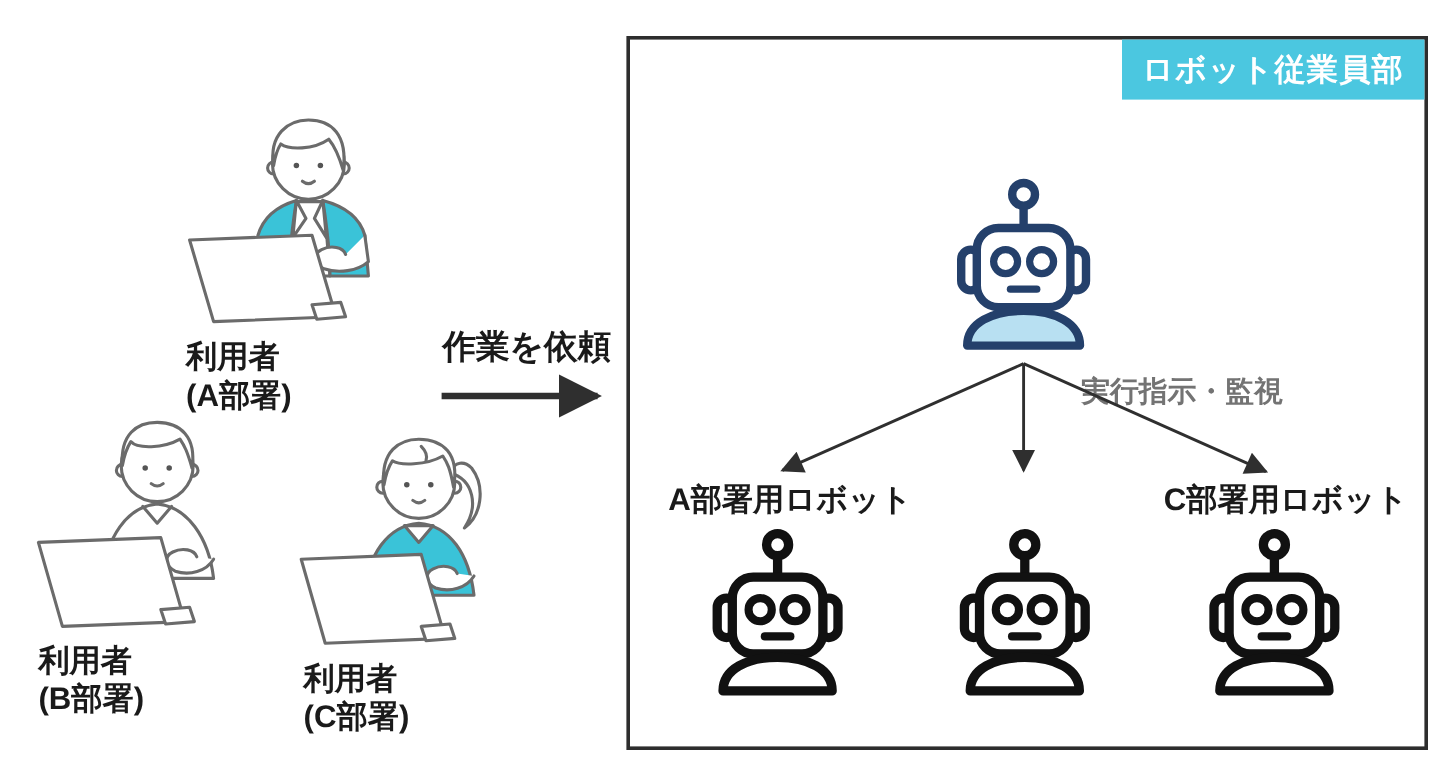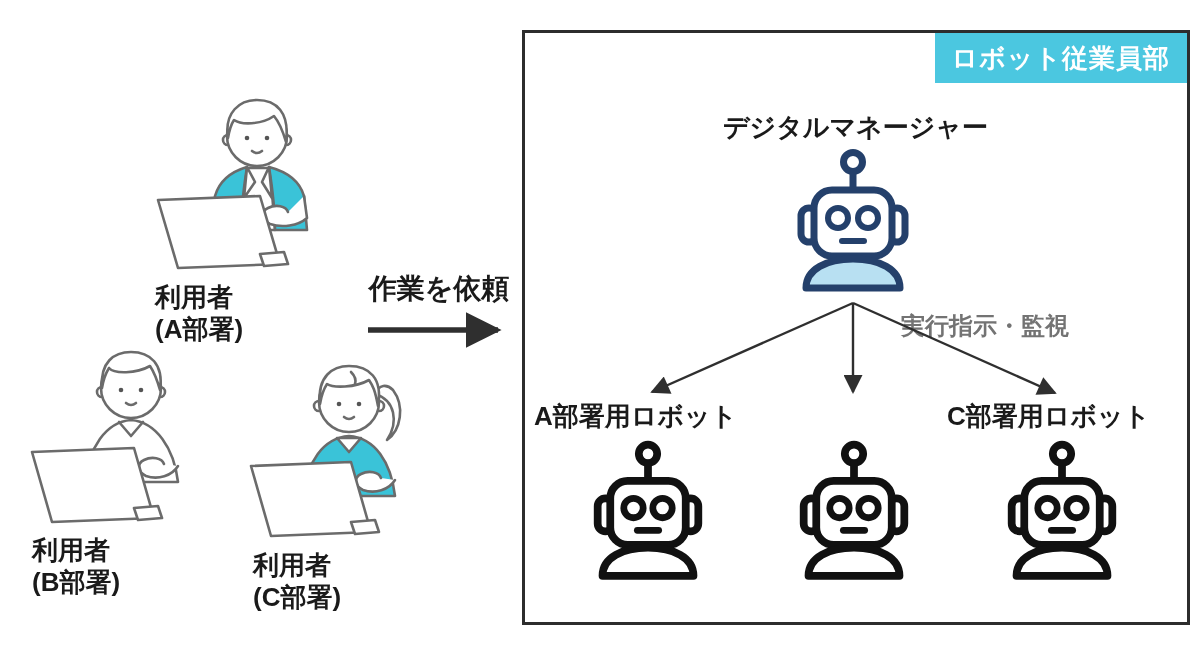--- a/index.html
+++ b/index.html
@@ -10,21 +10,21 @@
   .abs{position:absolute;}
   
   #dept-box{left:522px;top:30px;width:662px;height:589px;border:3px solid #2d2d2d;background:#fff;}
   #dept-badge{
     position:absolute;top:0;right:0;height:50px;line-height:50px;padding:0 17px;
     background:#4bc7e0;color:#ffffff;font-size:26px;font-weight:bold;letter-spacing:1px;
   }
   
   .title-label{font-weight:bold;font-size:26px;text-align:center;white-space:nowrap;}
   #manager-label{left:723px;top:110px;width:260px;}
-  .robot-label{top:399px;width:226px;font-weight:bold;font-size:26px;text-align:left;white-space:nowrap;}
+  .robot-label{top:399px;width:226px;font-weight:bold;font-size:26px;text-align:right;white-space:nowrap;}
   #robot-label-a{left:534px;}
   #robot-label-b{left:740px;}
   #robot-label-c{left:947px;}
   #instruction-label{left:880px;top:310px;width:210px;font-weight:bold;font-size:24px;color:#737373;text-align:center;white-space:nowrap;}
   #request-label{left:339px;top:270px;width:200px;font-weight:bold;font-size:28px;text-align:center;white-space:nowrap;}
   .user-label{width:184px;font-weight:bold;font-size:26px;line-height:32px;white-space:nowrap;}
   #user-label-a{left:155px;top:281px;}
   #user-label-b{left:32px;top:534px;}
   #user-label-c{left:253px;top:549px;}
   
@@ -33,21 +33,20 @@
 </style>
 </head>
 <body>
 
 <div id="canvas">
 
   <div class="abs" id="dept-box">
     <div id="dept-badge">ロボット従業員部</div>
   </div>
 
-  <div class="abs title-label" id="manager-label">デジタルマネージャー</div>
   <div class="abs" id="instruction-label">実行指示・監視</div>
   <div class="abs" id="request-label">作業を依頼</div>
 
   <div class="abs robot-label" id="robot-label-a">A部署用ロボット</div>
   <div class="abs robot-label" id="robot-label-c">C部署用ロボット</div>
 
   <div class="abs user-label" id="user-label-a">
     <div>利用者</div>
     <div>(A部署)</div>
   </div>

